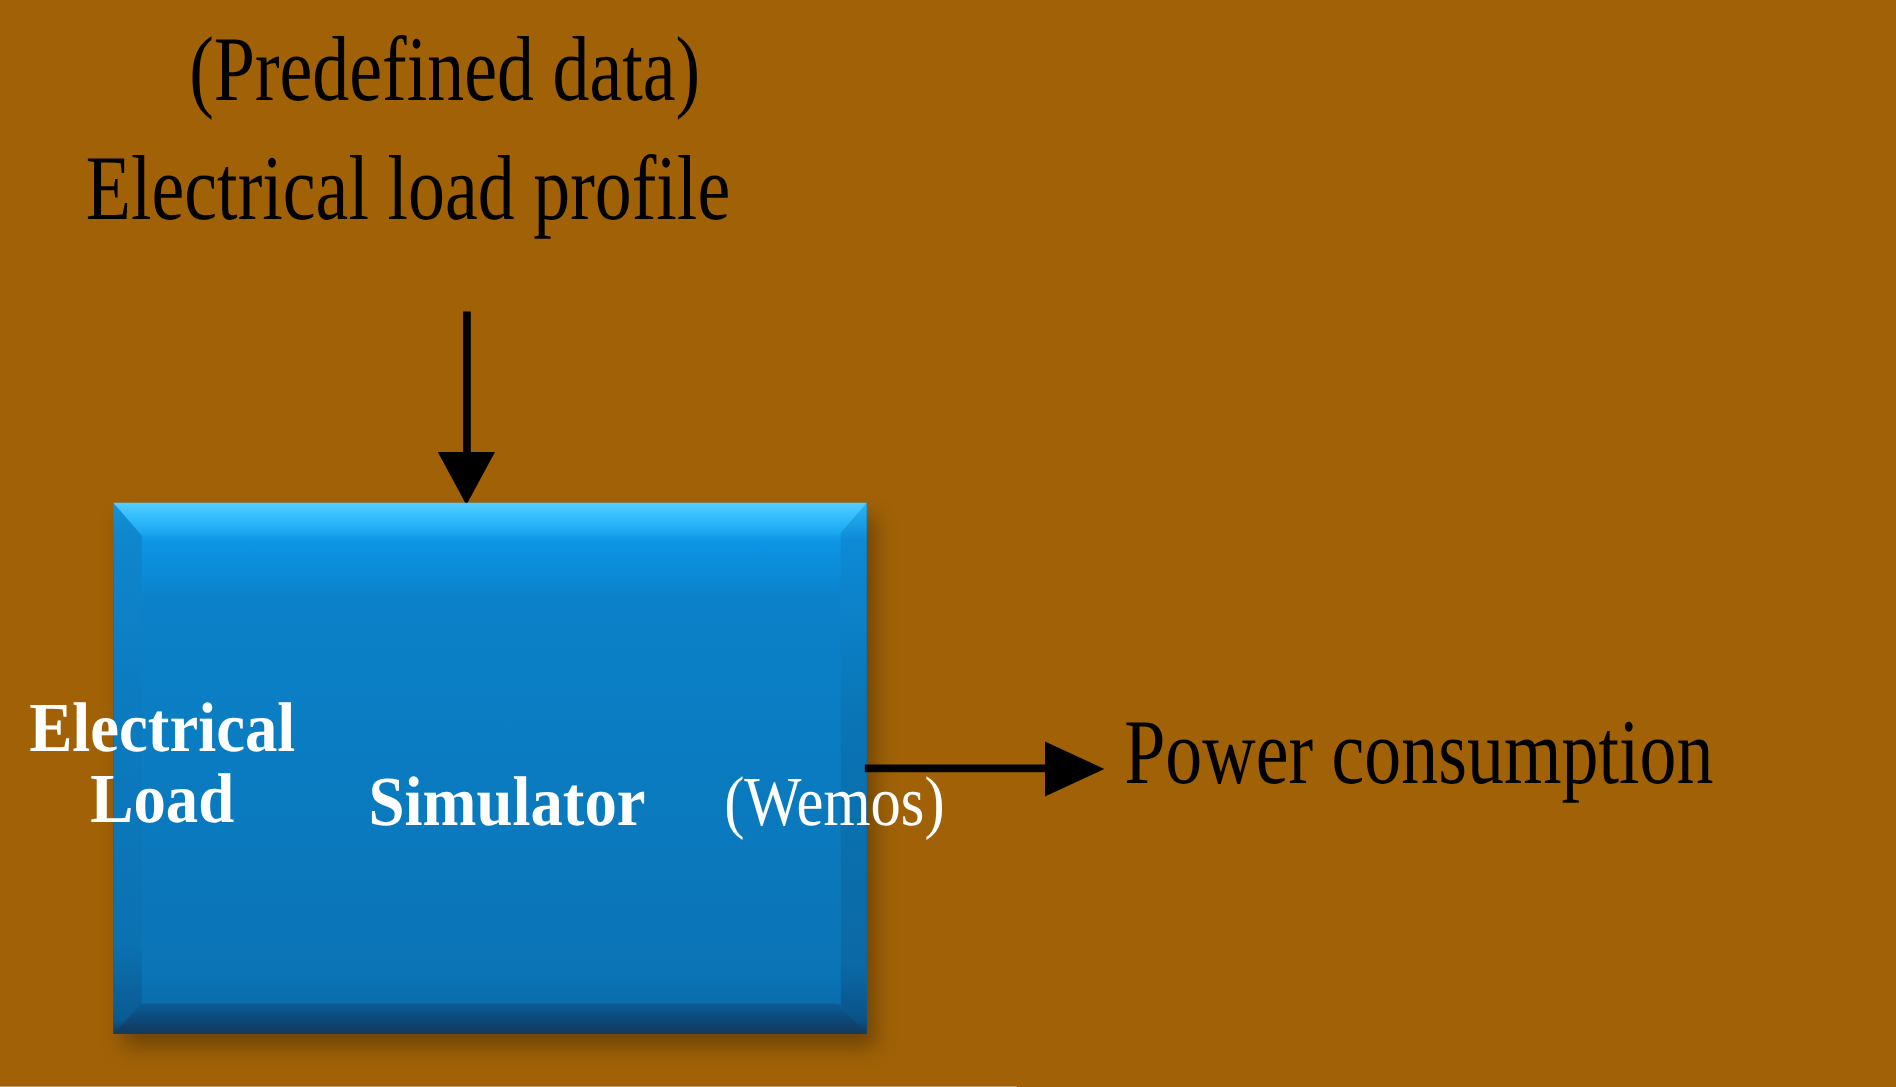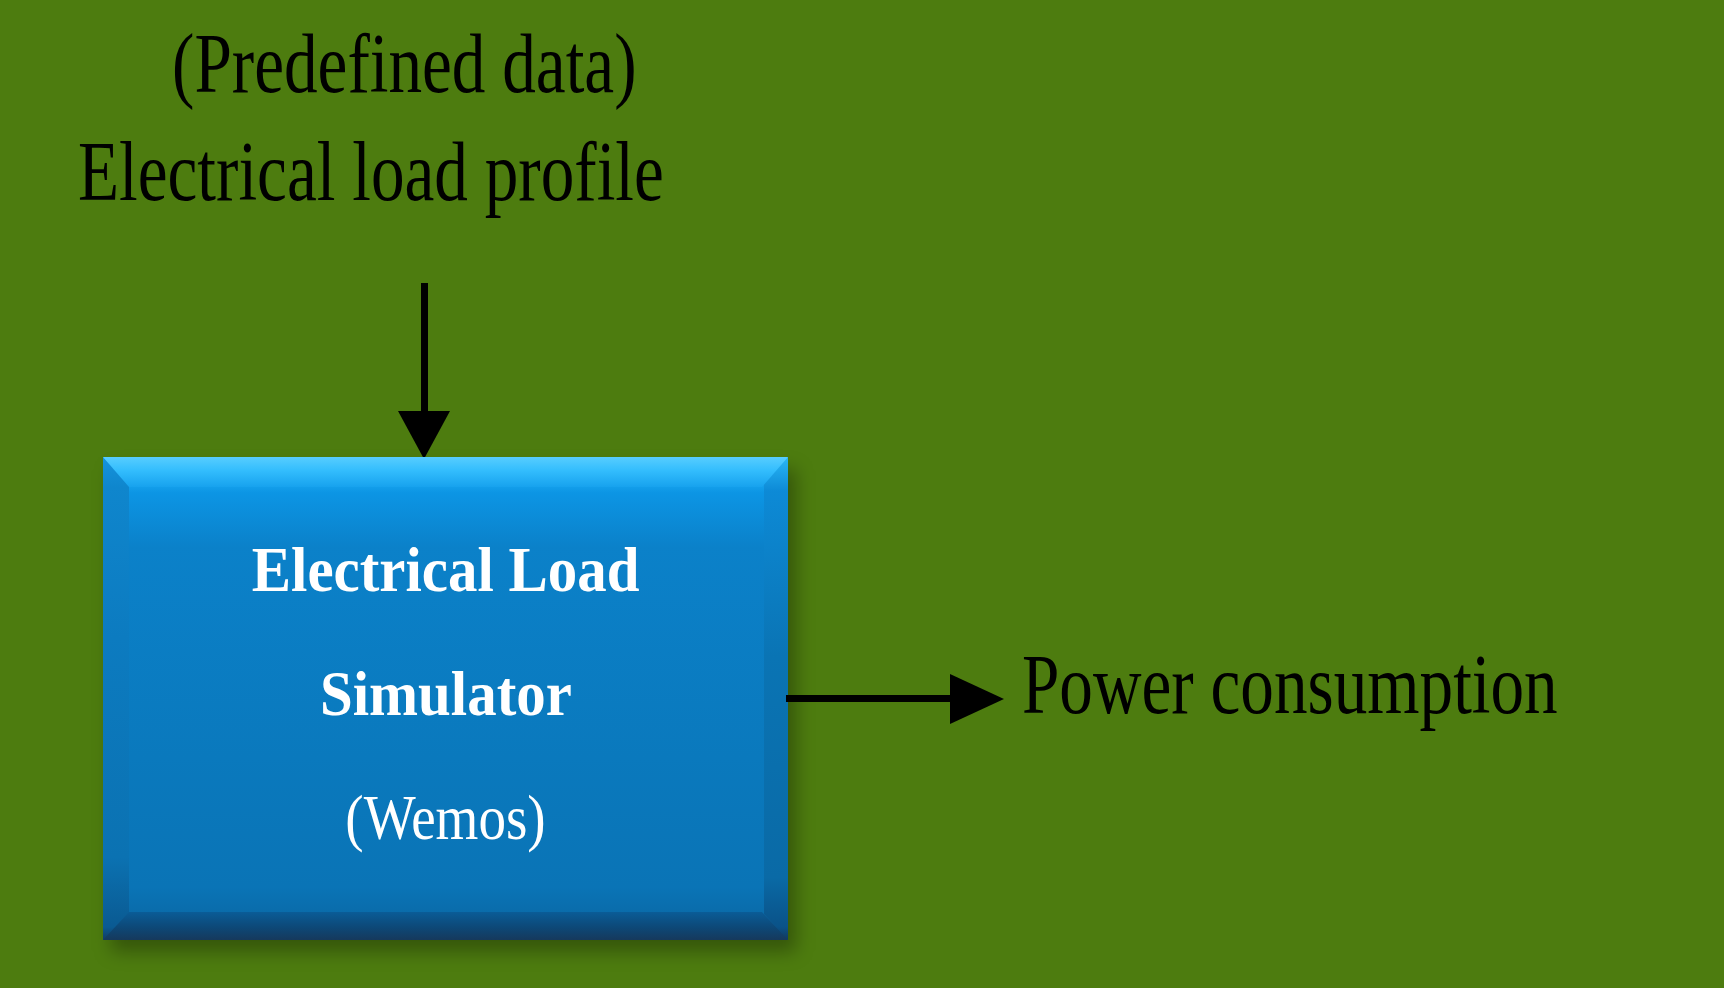--- a/index.html
+++ b/index.html
@@ -4,21 +4,21 @@
 <style>
   html, body {
     margin: 0;
     padding: 0;
     background: #ffffff;
   }
   #canvas {
     position: relative;
     width: 1724px;
     height: 988px;
-    background: #4d7c0f;
+    background: #a16207;
     overflow: hidden;
     font-family: "Liberation Serif", "DejaVu Serif", serif;
     color: #000000;
   }
 
   
   .label {
     position: absolute;
     white-space: nowrap;
     color: #000000;
@@ -154,26 +154,27 @@
     background: linear-gradient(to bottom, #0a5c97 0%, #0d4877 55%, #16395c 100%);
     clip-path: polygon(26px 0, 659px 0, 685px 28px, 0 28px);
   }
   #sim-box .box-text {
     position: absolute;
     left: 0;
     top: 0;
     width: 685px;
     height: 483px;
     display: flex;
-    flex-direction: column;
+    flex-direction: row;
     align-items: center;
     justify-content: center;
     text-align: center;
     color: #ffffff;
     font-family: "Liberation Serif", "DejaVu Serif", serif;
+    gap: 45px;
   }
   #sim-box .line1,
   #sim-box .line2 {
     font-weight: 700;
     font-size: 64px;
     line-height: 1;
     transform: scaleX(0.92);
   }
   #sim-box .line1 { margin-top: -10px; }
   #sim-box .line2 { margin-top: 60px; }

